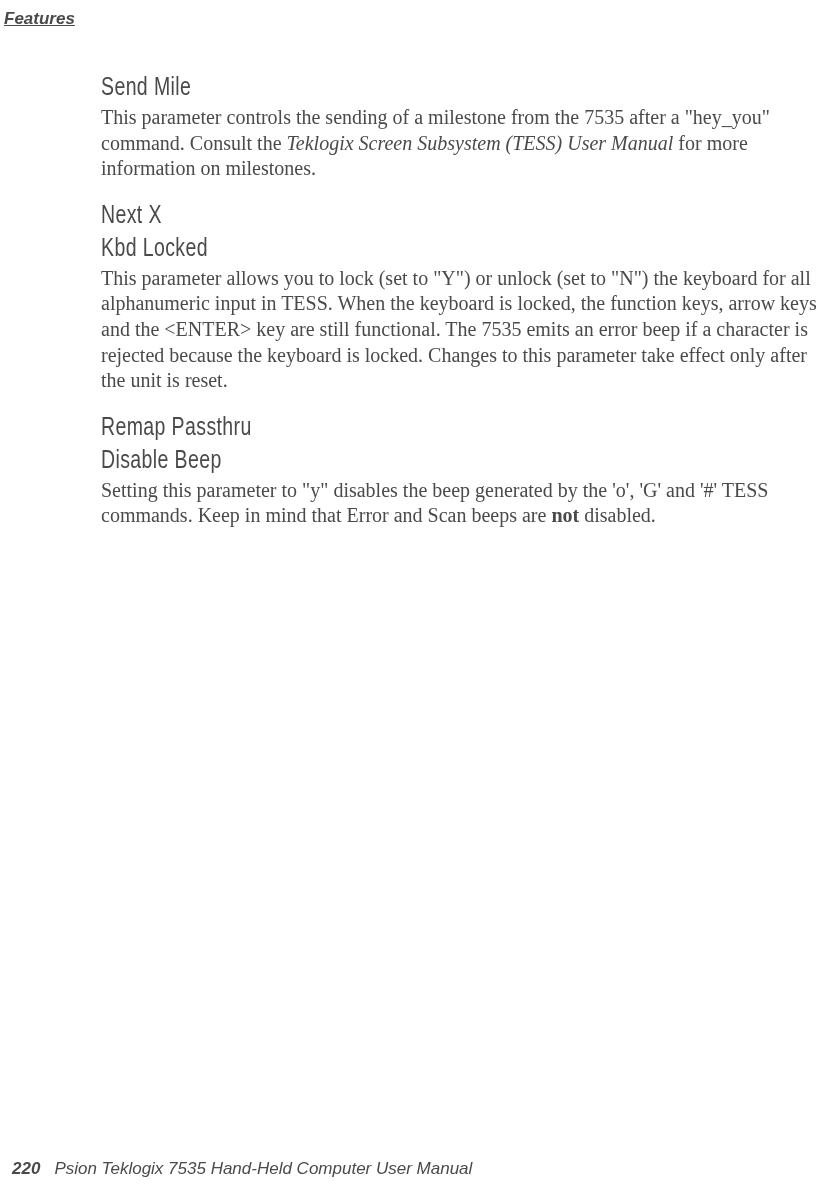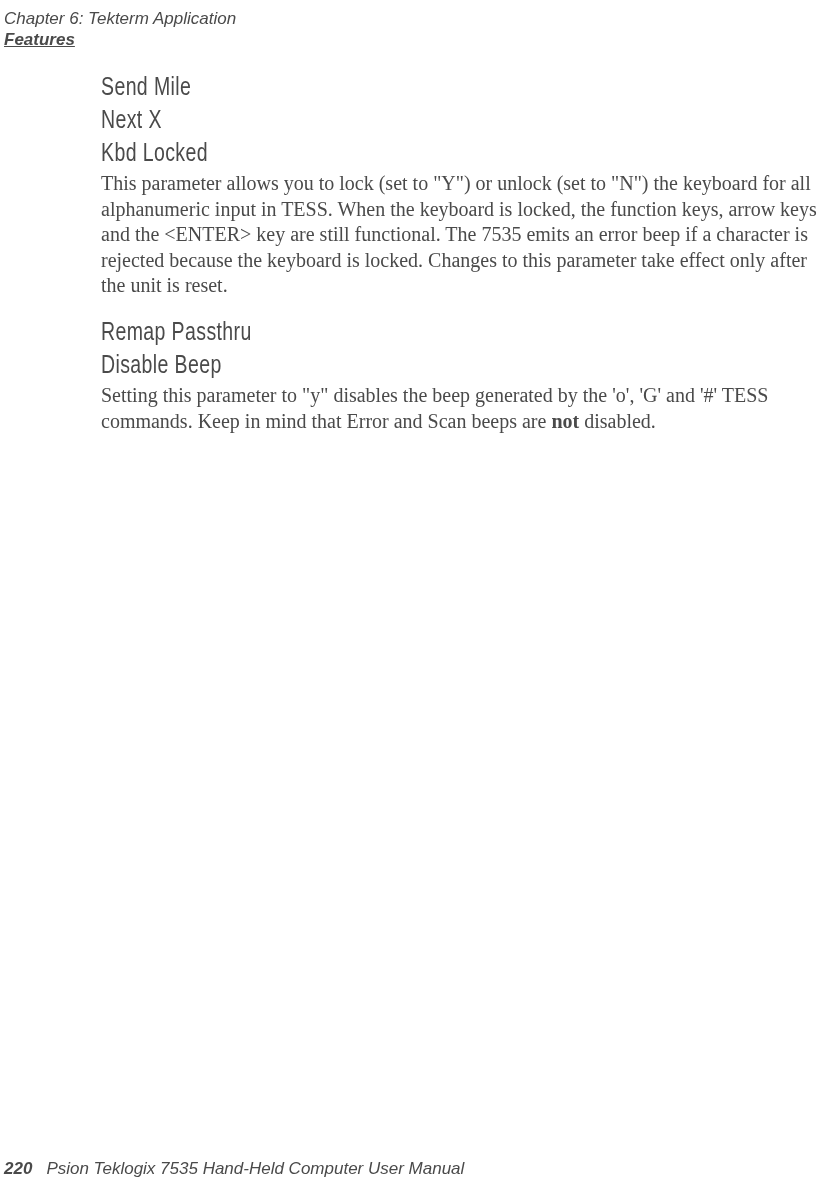--- a/index.html
+++ b/index.html
@@ -53,46 +53,48 @@
   p.body {
     font-size: 20px;
     line-height: 1.28;
     margin: 0 0 18px 0;
     color: #4a4a4a;
   }
   .ital { font-style: italic; }
   .bolditalic { font-weight: 700; }
   .footer {
     position: absolute;
-    left: 4px;
+    left: 12px;
     bottom: 18px;
     font-family: Arial, Helvetica, sans-serif;
     font-style: italic;
     font-size: 17px;
     color: #4a4a4a;
   }
   .footer .pagenum {
     font-weight: 700;
     font-style: italic;
     margin-right: 14px;
   }
 </style>
 </head>
 <body>
 
 <div class="page">
 
   <div class="header">
-    <div class="chapter">Chapter 6: Tekterm Application</div>
     <div class="section">Features</div>
   </div>
 
   <div class="content">
 
     <h3 class="section-heading">Send Mile</h3>
+    <p class="body">
+      <span>This parameter controls the sending of a milestone from the 7535 after a "hey_you" command. Consult the </span><span class="ital">Teklogix Screen Subsystem (TESS) User Manual</span><span> for more information on milestones.</span>
+    </p>
 
     <h3 class="section-heading">Next X</h3>
 
     <h3 class="section-heading">Kbd Locked</h3>
     <p class="body">This parameter allows you to lock (set to "Y") or unlock (set to "N") the keyboard for all alphanumeric input in TESS. When the keyboard is locked, the function keys, arrow keys and the &lt;ENTER&gt; key are still functional. The 7535 emits an error beep if a character is rejected because the keyboard is locked. Changes to this parameter take effect only after the unit is reset.</p>
 
     <h3 class="section-heading">Remap Passthru</h3>
 
     <h3 class="section-heading">Disable Beep</h3>
     <p class="body">

